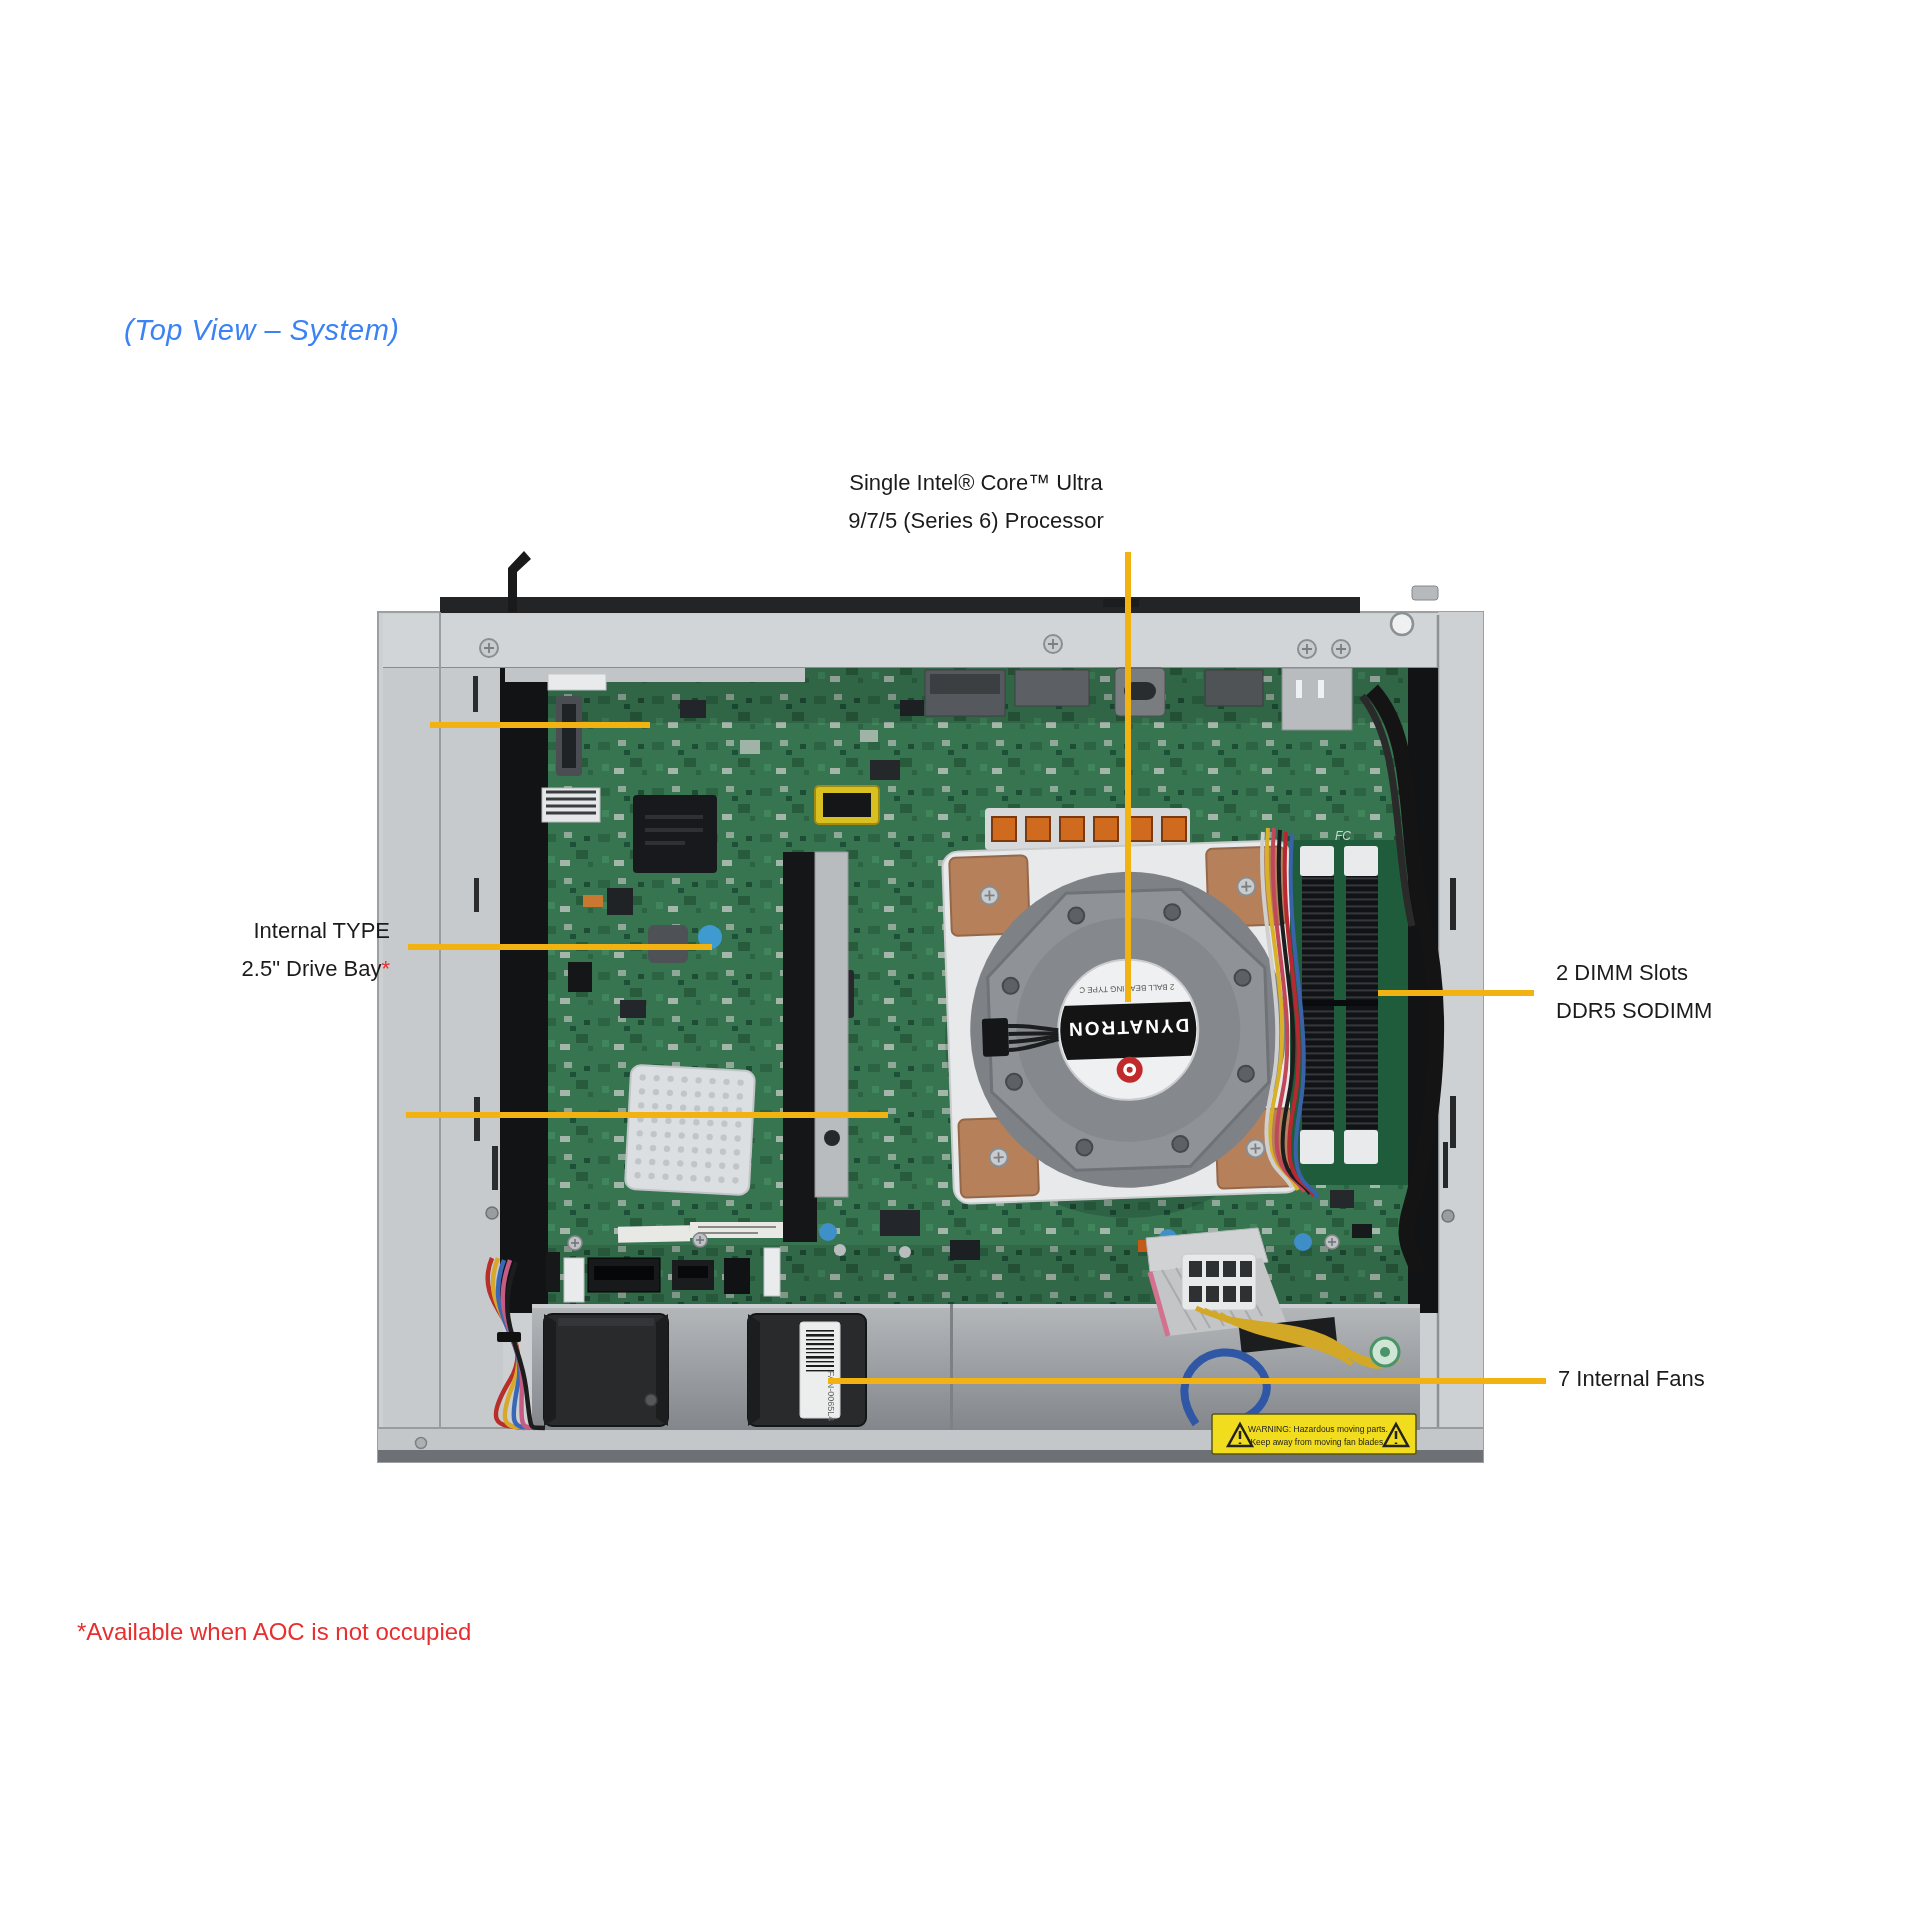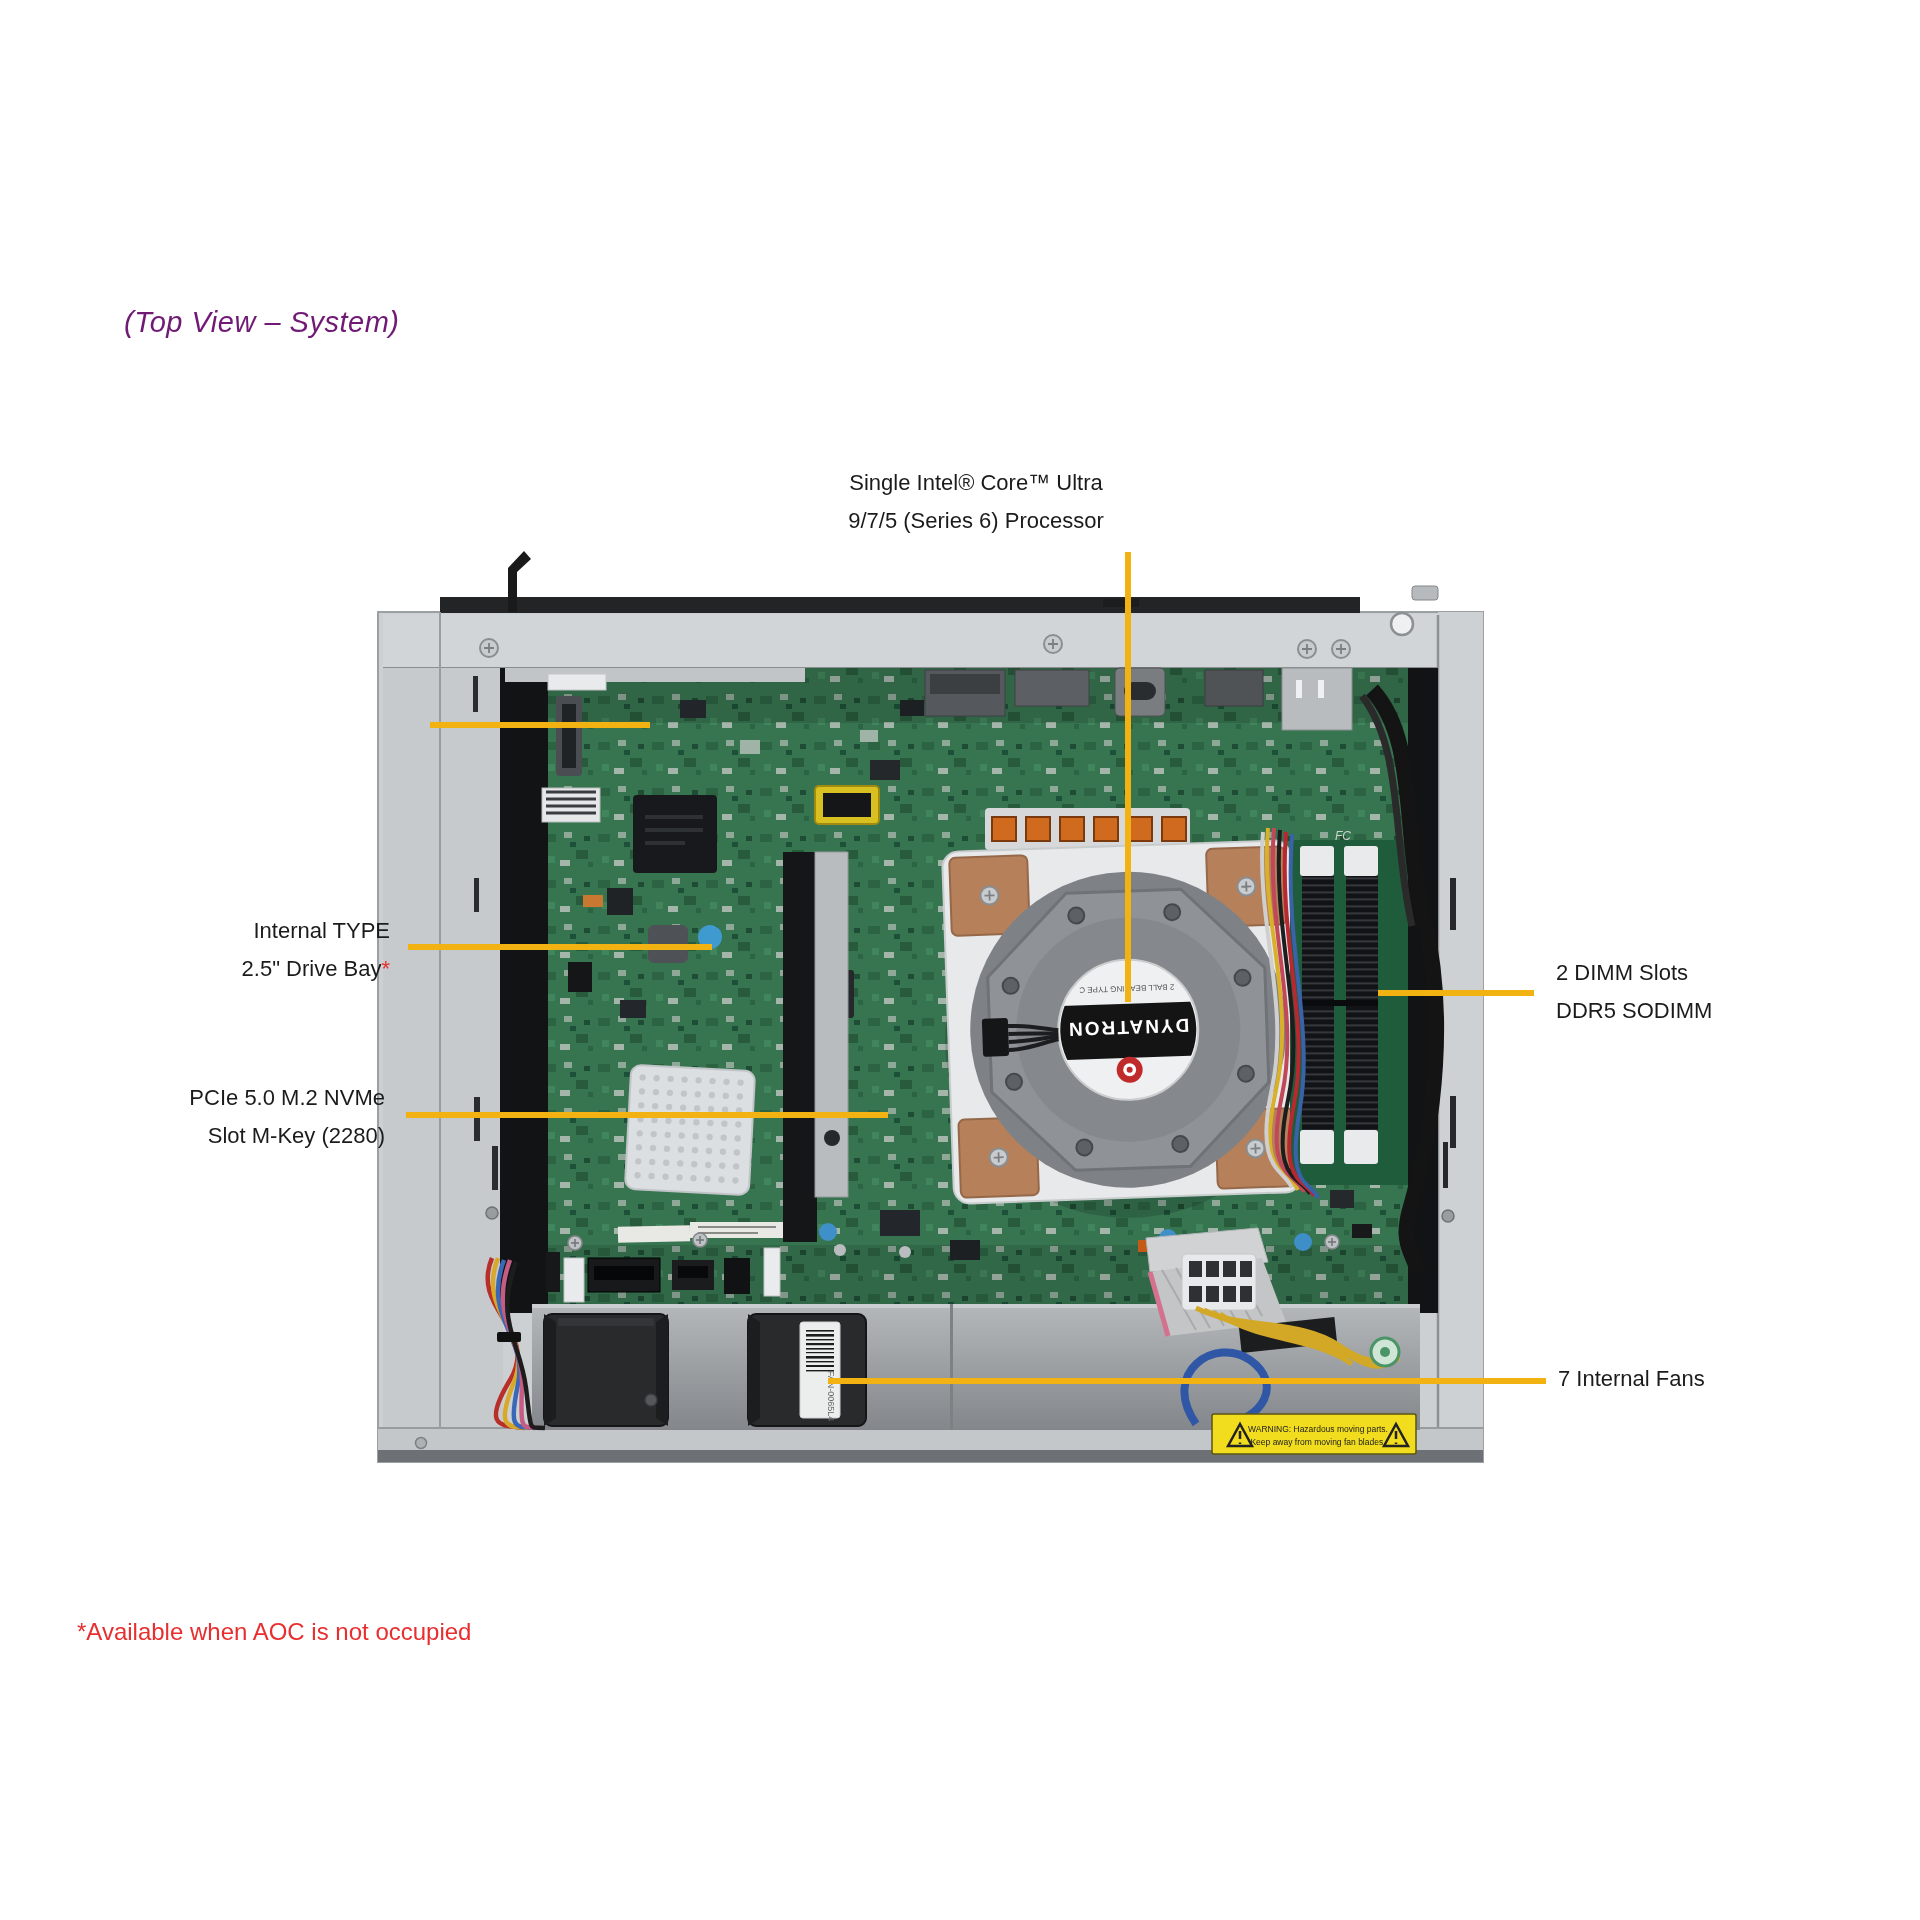--- a/index.html
+++ b/index.html
@@ -1,19 +1,19 @@
 <!DOCTYPE html>
 <html style="--callout: #f2b211; --red: #e82e2e;"><head>
 <meta charset="utf-8">
 <style>
   html,body{margin:0;padding:0;background:#fff;}
   .canvas{position:relative;width:1920px;height:1920px;background:#fff;
           font-family:"Liberation Sans",sans-serif;overflow:hidden;}
-  .title{position:absolute;left:124px;top:306px;font-size:29px;font-style:italic;
-         color:#701a75;letter-spacing:.5px;z-index:6;}
+  .title{position:absolute;left:124px;top:314px;font-size:29px;font-style:italic;
+         color:#3b82f6;letter-spacing:.5px;z-index:6;}
   .label{position:absolute;color:#1b1b1b;font-size:22px;line-height:38px;z-index:6;}
   .label.right{text-align:right;}
   .label.center{text-align:center;}
   .red{color:var(--red,#e82e2e);}
   .cline{position:absolute;background:var(--callout,#f2b211);z-index:5;}
   .cline.h{height:6px;}
   .cline.v{width:6px;}
   .footnote{position:absolute;left:70px;top:1618px;font-size:24px;
             color:var(--red,#e82e2e);z-index:6;margin-left:7px;}
   svg.photo{position:absolute;left:370px;top:545px;width:1130px;height:935px;z-index:1;}
@@ -429,24 +429,20 @@
     <div>Single Intel® Core™ Ultra</div>
     <div>9/7/5 (Series 6) Processor</div>
   </div>
 
 
   <div class="label right" style="left:40px;top:912px;width:350px;">
     <div>Internal TYPE</div>
     <div><span>2.5" Drive Bay</span><span class="red">*</span></div>
   </div>
 
-  <div class="label right" style="left:40px;top:1079px;width:345px;">
-    <div>PCIe 5.0 M.2 NVMe</div>
-    <div>Slot M-Key (2280)</div>
-  </div>
 
   <div class="label" style="left:1556px;top:954px;width:340px;">
     <div>2 DIMM Slots</div>
     <div>DDR5 SODIMM</div>
   </div>
 
   <div class="label" style="left:1558px;top:1360px;width:340px;">
     <div>7 Internal Fans</div>
   </div>
 

